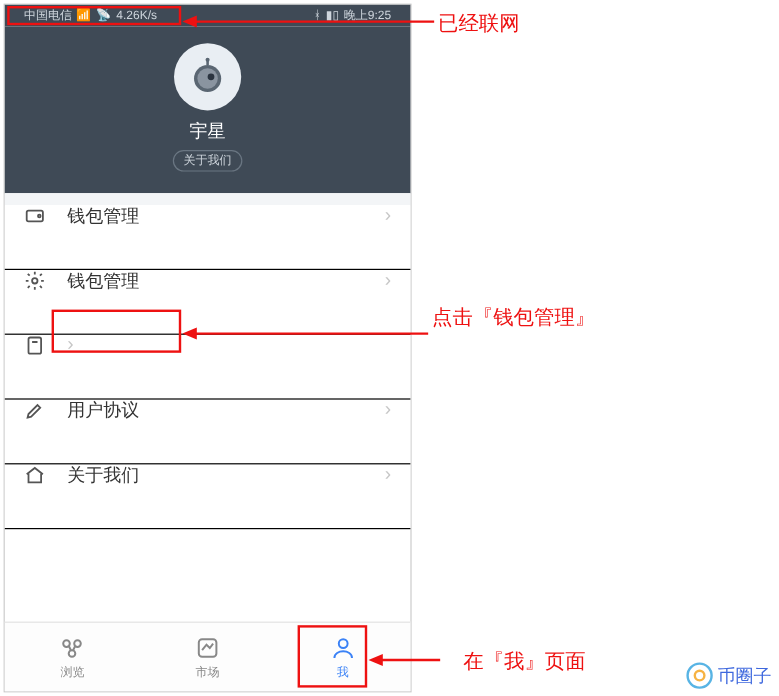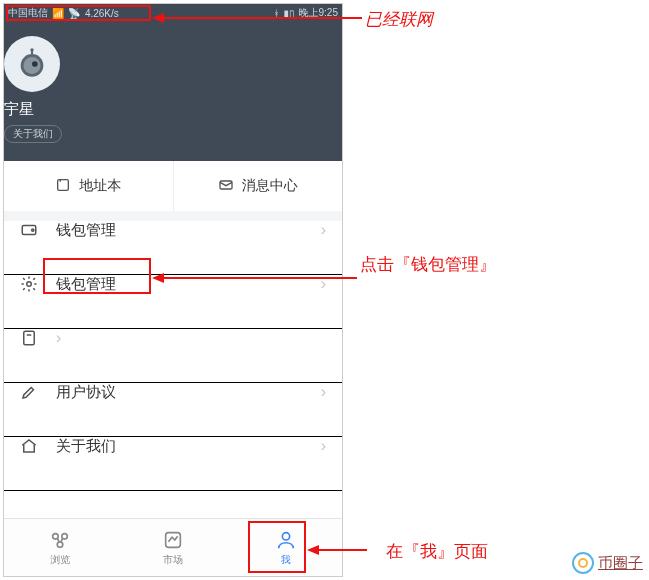--- a/index.html
+++ b/index.html
@@ -22,30 +22,30 @@
     display: flex;
     flex-direction: column;
   }
   .status-bar {
     background: #3f4a56;
     color: #cfd6dd;
     font-size: 10px;
     height: 18px;
     display: flex;
     align-items: center;
-    padding: 0 4px;
+    padding: 0 16px;
     justify-content: space-between;
   }
   .status-left, .status-right { display: flex; gap: 4px; align-items: center; }
   .profile-area {
     background: #3f4a56;
     color: #fff;
     display: flex;
     flex-direction: column;
-    align-items: flex-start;
+    align-items: center;
     padding: 14px 0 18px 0;
   }
   .avatar {
     width: 56px; height: 56px;
     border-radius: 50%;
     background: #e9eef3;
     display: flex; align-items: center; justify-content: center;
     margin-bottom: 8px;
   }
   .avatar svg { width: 34px; height: 34px; }
@@ -123,23 +123,22 @@
     pointer-events: none;
   }
   .watermark {
     position: absolute;
     right: 6px;
     bottom: 6px;
     display: flex;
     align-items: center;
     gap: 4px;
     font-size: 15px;
-    color: #7f1d1d;
+    color: #1d4ed8;
     opacity: 0.85;
-    text-decoration: underline;
   }
   .watermark .wm-icon {
     width: 22px; height: 22px;
     border-radius: 50%;
     border: 2px solid #3ca7e0;
     display:inline-block;
     position:relative;
   }
   .watermark .wm-icon::after{
     content:"";
@@ -175,40 +174,20 @@
         <circle cx="12" cy="13" r="6" fill="#8a94a0"></circle>
         <circle cx="14" cy="12" r="2" fill="#2b3440"></circle>
         <line x1="12" y1="5" x2="12" y2="2" stroke="#5a6672" stroke-width="1.5"></line>
         <circle cx="12" cy="2" r="1.2" fill="#5a6672"></circle>
       </svg>
     </div>
     <div class="username">宇星</div>
     <div class="sub-btn">关于我们</div>
   </div>
 
-  <div class="quick-row">
-    <div class="quick-item">
-      <span>
-        <svg width="16" height="16" viewBox="0 0 24 24" fill="none" stroke="#555" stroke-width="2">
-            <rect x="4" y="4" width="16" height="16" rx="2"></rect>
-            <line x1="8" y1="3" x2="8" y2="7"></line>
-          </svg>
-      </span>
-      <span>地址本</span>
-    </div>
-    <div class="quick-item">
-      <span>
-        <svg width="16" height="16" viewBox="0 0 24 24" fill="none" stroke="#555" stroke-width="2">
-            <rect x="3" y="6" width="18" height="12" rx="2"></rect>
-            <path d="M3 8l9 5 9-5"></path>
-          </svg>
-      </span>
-      <span>消息中心</span>
-    </div>
-  </div>
 
   <div class="gap"></div>
 
   <div class="menu-list">
     <div class="menu-item">
       <span class="mi-icon">
         <svg width="18" height="18" viewBox="0 0 24 24" fill="none" stroke="#555" stroke-width="2">
             <rect x="3" y="6" width="18" height="12" rx="2"></rect>
             <circle cx="17" cy="12" r="1.5"></circle>
           </svg>
@@ -285,21 +264,21 @@
 </div>
 
 <div class="redbox" style="left:6px; top:5px; width:145px; height:16px;"></div>
 <div class="redbox" style="left:43px; top:258px; width:108px; height:36px;"></div>
 <div class="redbox" style="left:248px; top:521px; width:58px; height:52px;"></div>
 
 <svg class="arrow" style="left:152px; top:8px; width:210px; height:20px;">
   <line x1="210" y1="10" x2="10" y2="10" stroke="#e11" stroke-width="2"></line>
   <polygon points="0,10 12,5 12,15" fill="#e11"></polygon>
 </svg>
-<div class="anno-text" style="left:365px; top:8px;font-style:italic;">已经联网</div>
+<div class="anno-text" style="left:365px; top:8px;">已经联网</div>
 
 <svg class="arrow" style="left:152px; top:268px; width:205px; height:20px;">
   <line x1="205" y1="10" x2="10" y2="10" stroke="#e11" stroke-width="2"></line>
   <polygon points="0,10 12,5 12,15" fill="#e11"></polygon>
 </svg>
 <div class="anno-text" style="left:360px; top:253px;">点击『钱包管理』</div>
 
 <svg class="arrow" style="left:307px; top:540px; width:60px; height:20px;">
   <line x1="60" y1="10" x2="10" y2="10" stroke="#e11" stroke-width="2"></line>
   <polygon points="0,10 12,5 12,15" fill="#e11"></polygon>

